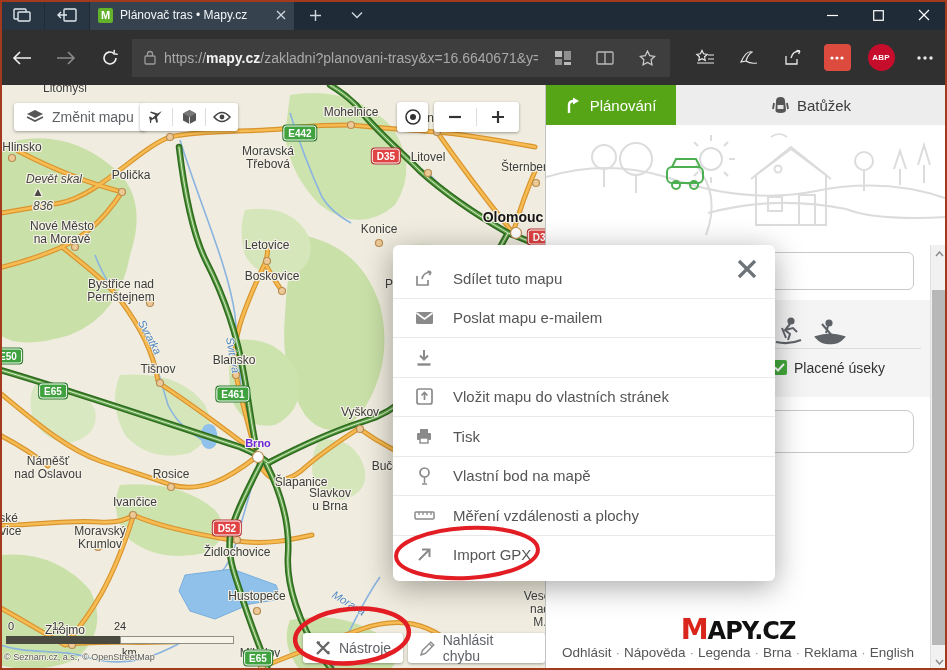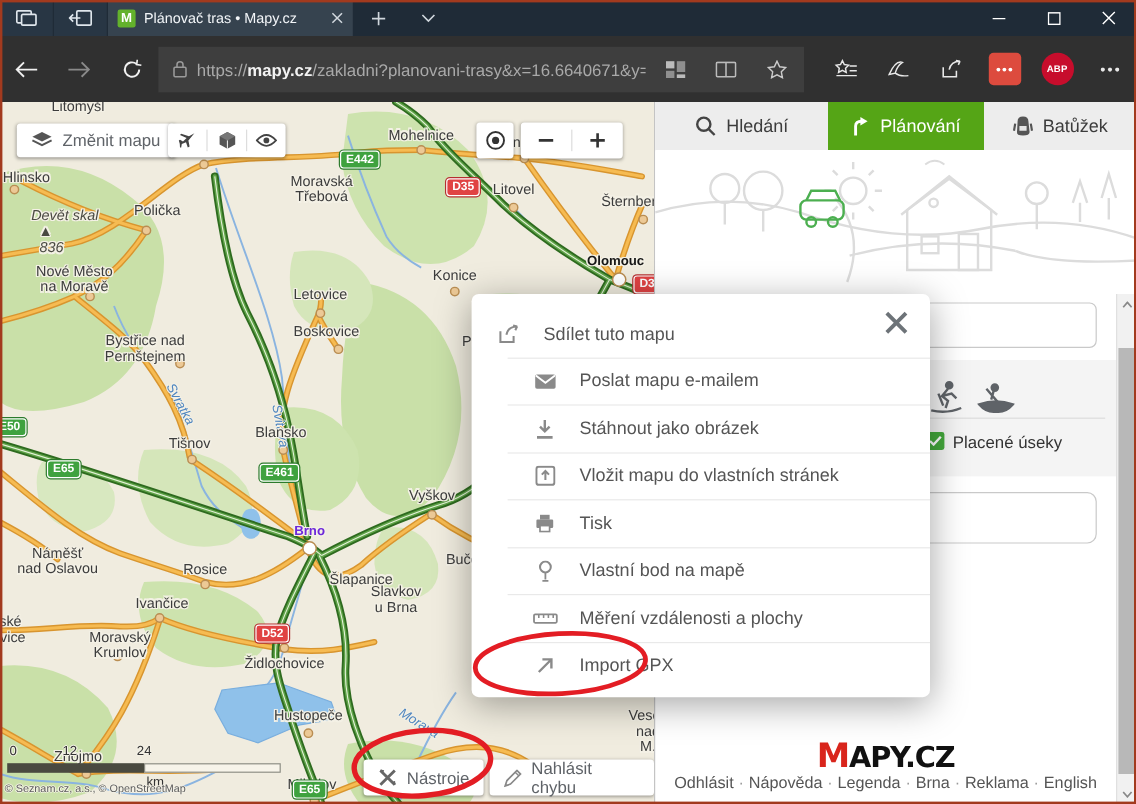--- a/index.html
+++ b/index.html
@@ -31,21 +31,21 @@
 
   
   .content{position:relative;height:559px;display:flex;}
 
   
   .map{position:relative;width:545px;height:585px;background:#f0ecdf;overflow:hidden;flex:none;}
   .map svg.base{position:absolute;left:0;top:0;}
   .city{position:absolute;transform:translate(-50%,-50%);color:#3c3c3c;font-size:12px;white-space:pre-line;
         text-align:center;line-height:1.1;z-index:5;
         text-shadow:1px 0 #f4f1e6,-1px 0 #f4f1e6,0 1px #f4f1e6,0 -1px #f4f1e6,1px 1px #f4f1e6,-1px -1px #f4f1e6,1px -1px #f4f1e6,-1px 1px #f4f1e6;}
-  .city.sz-b{font-size:11px;font-weight:bold;color:#161616;}
+  .city.sz-b{font-size:14px;font-weight:bold;color:#161616;}
   .city.sz-B{font-size:11px;font-weight:bold;color:#6d28d9;}
   .city.it{font-style:italic;color:#4a4a42;}
   .river-label{position:absolute;transform:translate(-50%,-50%);font-size:11px;font-style:italic;color:#4f86c0;z-index:4;
         text-shadow:1px 0 #f4f1e6,-1px 0 #f4f1e6,0 1px #f4f1e6,0 -1px #f4f1e6;}
   .shield{position:absolute;transform:translate(-50%,-50%);font-size:10px;font-weight:bold;color:#fff;
           padding:1px 4px;border-radius:3px;border:1px solid #fff;z-index:6;}
   .shield.e{background:#3fa23f;box-shadow:0 0 0 1px #2c7a2c;}
   .shield.d{background:#e04343;box-shadow:0 0 0 1px #b53030;}
 
   .map-btn{position:absolute;background:#fff;border-radius:3px;box-shadow:0 1px 3px rgba(0,0,0,.35);
@@ -83,21 +83,21 @@
   .scrollbar{position:absolute;left:384px;top:160px;width:17px;height:425px;background:#f1f1f1;border-left:1px solid #e0e0e0;box-sizing:border-box;}
   .sb-btn{position:absolute;left:0;width:16px;height:17px;display:flex;align-items:center;justify-content:center;cursor:pointer;}
   .sb-thumb{position:absolute;left:1px;top:45px;width:14px;height:355px;background:#b8b8b8;cursor:pointer;}
 
   
   .modal{position:absolute;left:393px;top:160px;width:382px;height:336px;background:#fff;border-radius:6px;
          box-shadow:0 6px 30px rgba(0,0,0,.35);z-index:40;}
   .modal-close{position:absolute;right:14px;top:10px;width:28px;height:28px;display:flex;align-items:center;justify-content:center;cursor:pointer;}
   .menu{position:absolute;left:0;top:14px;width:100%;}
   .menu-item{display:flex;align-items:center;height:38.5px;padding-left:20px;gap:18px;cursor:pointer;}
-  .menu-item + .menu-item{border-top:1px solid #e9e9e9;margin-left:30px;}
+  .menu-item + .menu-item{border-top:1px solid #e9e9e9;}
   .menu-item .mi-ic{width:22px;display:flex;justify-content:center;}
   .menu-item .mi-lb{font-size:15px;color:#555;}
 
   .annot{position:absolute;left:0;top:0;width:947px;height:585px;z-index:60;pointer-events:none;}
 </style>
 </head>
 <body>
 
 <div class="titlebar">
   <div class="tb-sq">
@@ -489,27 +489,20 @@
       </div>
       <div class="scalebar-dark"></div>
       <div class="scalebar-light"></div>
       <div class="scale-km">km</div>
     </div>
     <div class="attrib">© Seznam.cz, a.s., © OpenStreetMap</div>
   </div>
 
   <div class="panel">
     <div class="ptabs">
-      <div class="ptab" style="width:144px;">
-        <svg width="18" height="18" viewBox="0 0 18 18">
-            <circle cx="7.5" cy="7.5" r="5.5" fill="none" stroke="#444" stroke-width="2"></circle>
-            <path d="M11.8 11.8 L16.5 16.5" stroke="#444" stroke-width="2"></path>
-          </svg>
-        <span>Hledání</span>
-      </div>
       <div class="ptab active" style="width:130px;">
         <svg width="16" height="18" viewBox="0 0 16 18">
             <path d="M3 17 V9 Q3 5 8 5 H10" fill="none" stroke="#fff" stroke-width="2.4"></path>
             <path d="M7 1.5 L13 5 L7 8.5 Z" fill="#fff"></path>
           </svg>
         <span>Plánování</span>
       </div>
       <div class="ptab" style="flex:1;">
         <svg width="17" height="19" viewBox="0 0 17 19">
             <path d="M4 5 Q4 1 8.5 1 Q13 1 13 5 L14 14 Q14 17 8.5 17 Q3 17 3.5 14 Z" fill="#555"></path>
@@ -624,21 +617,20 @@
           </span>
           <span class="mi-lb">Poslat mapu e-mailem</span>
         </div>
         <div class="menu-item">
           <span class="mi-ic">
             <svg width="16" height="17" viewBox="0 0 16 17">
               <path d="M8 1 V10 M4 6.5 L8 10.5 L12 6.5" fill="none" stroke="#8a8a8a" stroke-width="2"></path>
               <path d="M1.5 15.5 H14.5" stroke="#8a8a8a" stroke-width="2.4"></path>
             </svg>
           </span>
-          <span class="mi-lb">Stáhnout jako obrázek</span>
         </div>
         <div class="menu-item">
           <span class="mi-ic">
             <svg width="17" height="17" viewBox="0 0 17 17">
               <rect x="1" y="1" width="15" height="15" rx="2" fill="none" stroke="#8a8a8a" stroke-width="1.7"></rect>
               <path d="M8.5 12 V5 M5.5 7.5 L8.5 4.5 L11.5 7.5" fill="none" stroke="#8a8a8a" stroke-width="1.7"></path>
             </svg>
           </span>
           <span class="mi-lb">Vložit mapu do vlastních stránek</span>
         </div>

